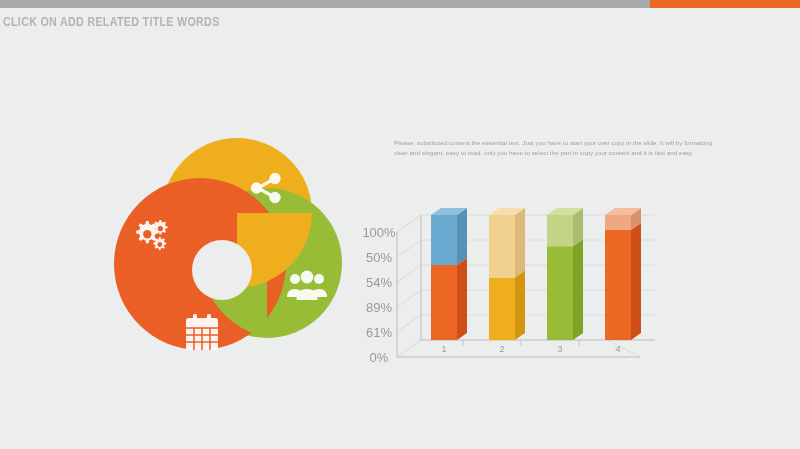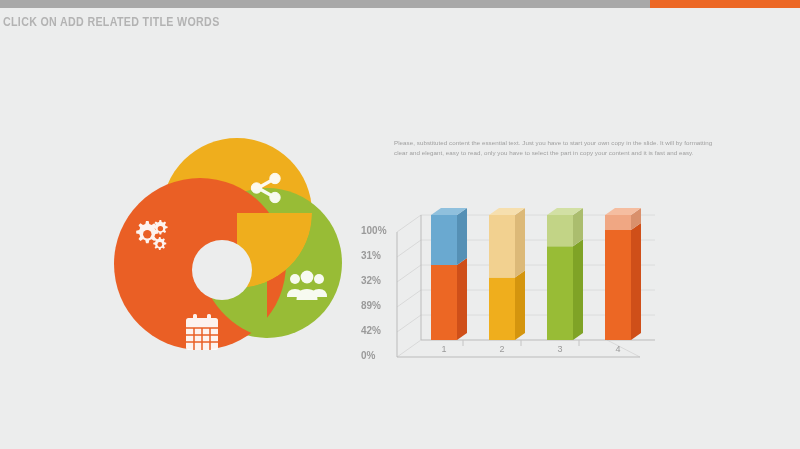--- a/index.html
+++ b/index.html
@@ -40,22 +40,22 @@
   #lobe-orange{width:172px;height:172px;left:14px;top:46px;background:#ea5f25;}
   #pinwheel-hole{
     position:absolute;left:92px;top:108px;width:60px;height:60px;
     border-radius:50%;background:#eceded;
   }
   .pw-icon{position:absolute;color:#fff;opacity:.93;}
 
   
   #chart{position:absolute;left:355px;top:205px;width:300px;height:165px;}
   .y-tick{
-    position:absolute;right:0;width:36px;text-align:left;
-    font-size:10px;color:#9a9a9a;font-family:"Liberation Sans",sans-serif;font-weight:bold;
+    position:absolute;right:0;width:36px;text-align:center;
+    font-size:13px;color:#9a9a9a;font-family:"Liberation Sans",sans-serif;
   }
   #y-axis-labels{position:absolute;left:0;top:0;width:42px;height:145px;}
   .x-tick{
     position:absolute;top:139px;width:30px;text-align:center;
     font-size:9px;color:#9a9a9a;font-family:"Liberation Sans",sans-serif;
   }
 </style>
 </head>
 <body>
 
@@ -168,24 +168,24 @@
 
     <g stroke="#c4c4c4" stroke-width="1">
       <line x1="108" y1="135" x2="108" y2="141"></line>
       <line x1="166" y1="135" x2="166" y2="141"></line>
       <line x1="224" y1="135" x2="224" y2="141"></line>
     </g>
   </svg>
 
   <div id="y-axis-labels">
     <span class="y-tick" style="top:20px;">100%</span>
-    <span class="y-tick" style="top:45px;">31%</span>
-    <span class="y-tick" style="top:70px;">32%</span>
+    <span class="y-tick" style="top:45px;">50%</span>
+    <span class="y-tick" style="top:70px;">54%</span>
     <span class="y-tick" style="top:95px;">89%</span>
-    <span class="y-tick" style="top:120px;">42%</span>
+    <span class="y-tick" style="top:120px;">61%</span>
     <span class="y-tick" style="top:145px;">0%</span>
   </div>
 
   <svg width="300" height="165" style="position:absolute;left:0;top:0;">
 
     <g>
 
       <rect x="76" y="60" width="26" height="75" fill="#ec6724"></rect>
       <polygon points="102,60 112,53 112,128 102,135" fill="#cf4f19"></polygon>
 

